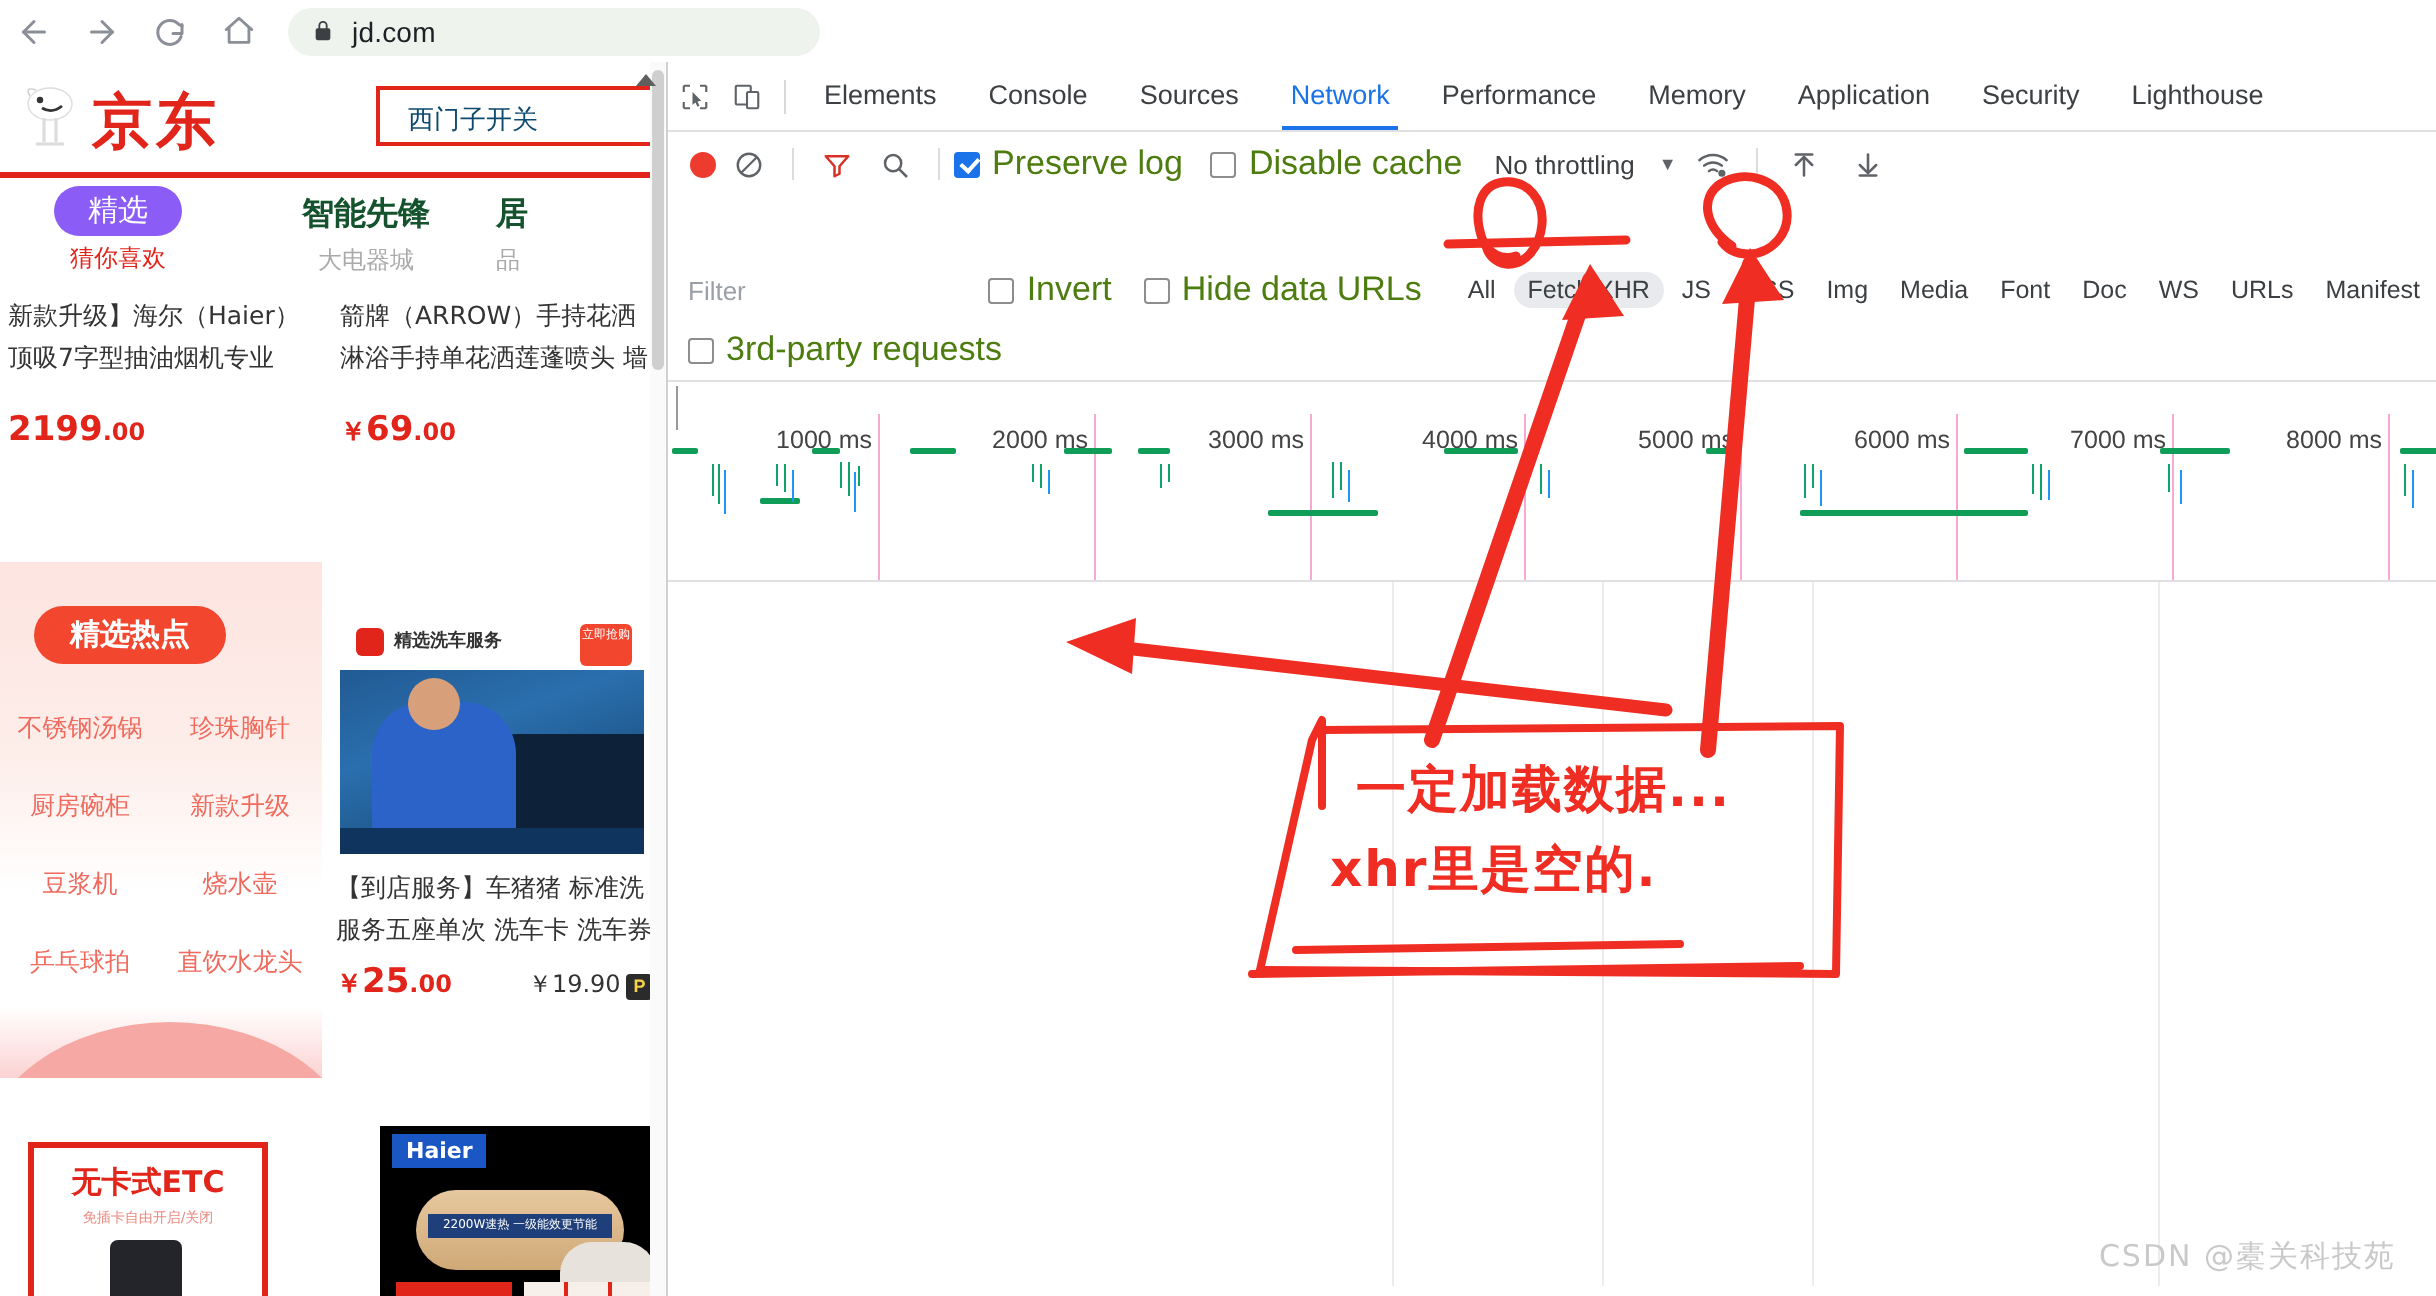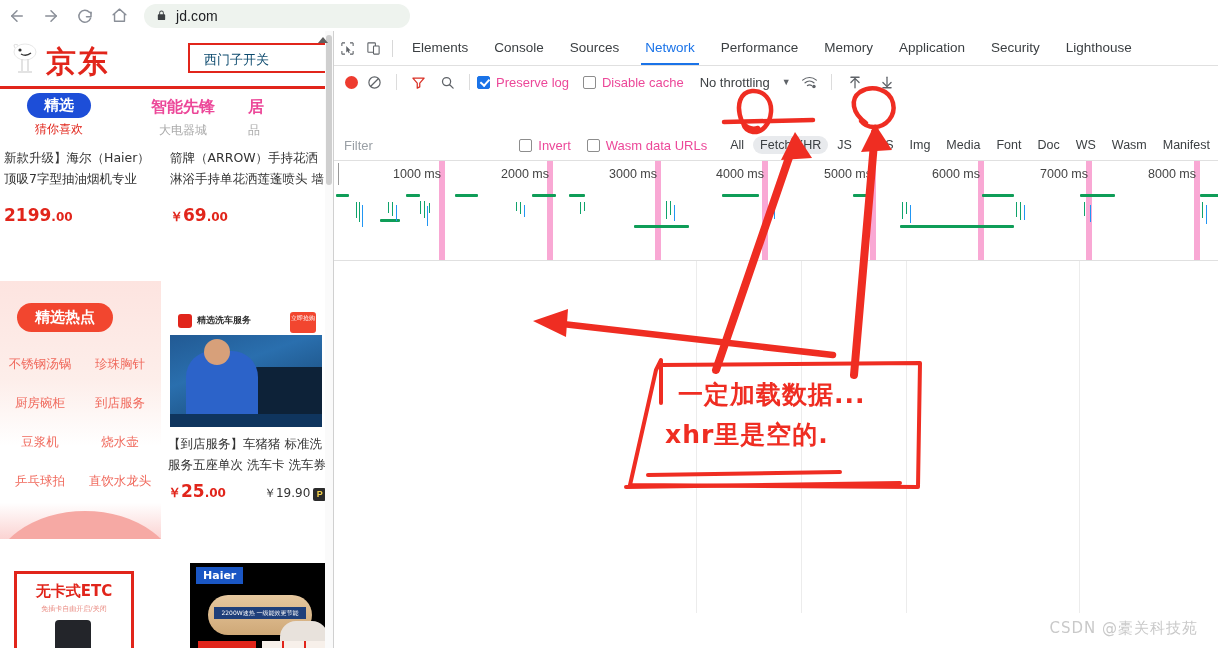--- a/index.html
+++ b/index.html
@@ -30,24 +30,24 @@
   .jd-wordmark{font-size:30px;font-weight:bold;color:#e1251b;letter-spacing:2px;line-height:34px;
     font-family:"DejaVu Sans",sans-serif;}
   .jd-search{position:absolute;left:188px;top:12px;width:160px;height:30px;
     border:2px solid #e1251b;background:#fff;box-sizing:border-box;}
   .jd-search span{display:block;padding:6px 0 0 14px;font-size:13px;color:#0c4a6e;
     font-family:"DejaVu Sans",sans-serif;}
   .jd-redline{position:absolute;left:0;top:55px;width:333px;height:3px;background:#e1251b;}
 
   .jd-navrow{position:absolute;left:0;top:62px;width:333px;height:44px;display:flex;}
   .navcell{flex:0 0 auto;text-align:center;}
-  .navpill{display:inline-block;background:#1d4ed8;color:#fff;font-size:15px;font-weight:bold;
+  .navpill{display:inline-block;background:#8b5cf6;color:#fff;font-size:15px;font-weight:normal;
     border-radius:13px;padding:3px 17px;font-family:"DejaVu Sans",sans-serif;}
   .navsub{font-size:12px;color:#e1251b;margin-top:3px;font-family:Liberation Mono, monospace;}
-  .navtitle{font-size:16px;font-weight:bold;color:#ec4899;font-family:"DejaVu Sans",sans-serif;}
+  .navtitle{font-size:16px;font-weight:bold;color:#14532d;font-family:"DejaVu Sans",sans-serif;}
   .navtitle2{font-size:12px;color:#aaa;margin-top:4px;font-family:"DejaVu Sans",sans-serif;}
 
   .prodrow{position:absolute;top:112px;left:0;width:333px;height:110px;display:flex;}
   .prodcol{width:166px;padding:4px 6px 0 4px;box-sizing:border-box;}
   .prodtitle{font-size:12.5px;color:#333;line-height:21px;font-family:"DejaVu Sans",sans-serif;
     height:44px;overflow:hidden;}
   .prodprice{color:#e1251b;font-weight:bold;font-size:17px;margin-top:14px;
     font-family:"DejaVu Sans",sans-serif;}
   .prodprice .cents{font-size:12px;}
   .prodprice .yen{font-size:13px;font-weight:bold;}
@@ -129,39 +129,39 @@
   .rec-dot{width:13px;height:13px;border-radius:50%;background:#ee3b2f;margin:0 9px 0 3px;}
   .clear-ic{margin-right:7px;color:#5f6368;display:flex;}
   .tb-sep{width:1px;height:16px;background:#dcdcdc;margin:0 7px;}
   .filter-ic{color:#d93025;display:flex;margin:0 7px;}
   .search-ic{color:#5f6368;display:flex;margin:0 7px;}
   .cb{width:13px;height:13px;border:1.5px solid #8d8d8d;border-radius:2px;box-sizing:border-box;
     display:inline-block;vertical-align:-2px;background:#fff;}
   .cb.checked{background:#1a73e8;border-color:#1a73e8;position:relative;}
   .cb.checked:after{content:"";position:absolute;left:3.5px;top:.5px;width:3.5px;height:7px;
     border:solid #fff;border-width:0 2px 2px 0;transform:rotate(42deg);}
-  .cb-label{font-size:13px;color:#ec4899;margin-left:6px;margin-right:14px;}
+  .cb-label{font-size:17px;color:#4d7c0f;margin-left:6px;margin-right:14px;}
   .throttle{font-size:13px;color:#3c4043;margin-left:2px;}
   .caret{margin:0 10px 0 12px;color:#5f6368;font-size:9px;}
   .wifi-ic{color:#5f6368;display:flex;margin-right:6px;}
   .arrow-ic{color:#5f6368;display:flex;margin:0 9px;}
 
   .dt-filterbar{position:relative;height:30px;display:flex;align-items:center;padding-left:10px;
     border-bottom:0;margin-top:32px;}
   .filter-input{font-size:13px;color:#9aa0a6;}
   .ftypes{position:absolute;right:0;top:0;height:30px;display:flex;align-items:center;}
   .ftype{font-size:12.5px;color:#3c4043;padding:2px 7px;border-radius:9px;white-space:nowrap;margin-right:2px;}
   .ftype.sel{background:#e8eaed;}
   .fcb{margin-right:16px;display:flex;align-items:center;}
 
   .dt-thirdparty{height:30px;display:flex;align-items:center;padding-left:10px;}
 
   .dt-overview{position:relative;height:99px;border-top:1px solid #e0e0e0;border-bottom:1px solid #e0e0e0;
     background:#fff;overflow:hidden;}
-  .ov-tick{position:absolute;top:0;height:99px;border-left:6px solid #f9a8d4;}
+  .ov-tick{position:absolute;top:16px;height:99px;border-left:1px solid #f9a8d4;}
   .ov-tick span{position:absolute;left:-56px;top:6px;width:52px;text-align:right;font-size:12.5px;color:#444;
     white-space:nowrap;}
   .ov-edge{position:absolute;left:4px;top:2px;width:1px;height:22px;background:#9a9a9a;}
   .band{position:absolute;height:3px;background:#0f9d58;border-radius:1px;}
   .tick{position:absolute;width:1.4px;background:#0fa36b;}
   .tickb{position:absolute;width:1.4px;background:#2196f3;}
 
   .dt-table{position:absolute;left:0;top:0;width:885px;height:381px;}
   .th-row{position:relative;height:29px;border-bottom:1px solid #e6e6e6;}
   .th{position:absolute;top:0;height:29px;line-height:29px;font-size:13px;color:#3c4043;padding-left:10px;
@@ -262,21 +262,21 @@
         <div class="prodprice"><span class="yen">￥</span><span>69</span><span class="cents">.00</span></div>
       </div>
     </div>
 
     <div class="hotbox">
       <div class="hotpill">精选热点</div>
       <div class="tagsgrid">
         <div class="tagcell">不锈钢汤锅</div>
         <div class="tagcell">珍珠胸针</div>
         <div class="tagcell">厨房碗柜</div>
-        <div class="tagcell">到店服务</div>
+        <div class="tagcell">新款升级</div>
         <div class="tagcell">豆浆机</div>
         <div class="tagcell">烧水壶</div>
         <div class="tagcell">乒乓球拍</div>
         <div class="tagcell">直饮水龙头</div>
       </div>
       <div class="hotarc"></div>
     </div>
 
     <div class="carepic">
       <div class="ctop"></div>
@@ -404,36 +404,42 @@
 
     <div class="dt-filterbar">
       <span class="filter-input">Filter</span>
       <div class="ftypes">
         <label class="fcb">
           <span class="cb"></span>
           <span class="cb-label" style="margin-right:0">Invert</span>
         </label>
         <label class="fcb">
           <span class="cb"></span>
-          <span class="cb-label" style="margin-right:0">Wasm data URLs</span>
+          <span class="cb-label" style="margin-right:0">Hide data URLs</span>
         </label>
         <span class="ftype">All</span>
         <span class="ftype sel">Fetch/XHR</span>
         <span class="ftype">JS</span>
         <span class="ftype">CSS</span>
         <span class="ftype">Img</span>
         <span class="ftype">Media</span>
         <span class="ftype">Font</span>
         <span class="ftype">Doc</span>
         <span class="ftype">WS</span>
-        <span class="ftype">Wasm</span>
+        <span class="ftype">URLs</span>
         <span class="ftype">Manifest</span>
       </div>
     </div>
 
+    <div class="dt-thirdparty">
+      <label style="display:flex;align-items:center">
+        <span class="cb"></span>
+        <span class="cb-label">3rd-party requests</span>
+      </label>
+    </div>
 
     <div class="dt-overview">
       <div class="ov-edge"></div>
       <div class="ov-tick" style="left:105px">
         <span>1000 ms</span>
         </div>
       <div class="ov-tick" style="left:213px">
         <span>2000 ms</span>
         </div>
       <div class="ov-tick" style="left:321px">

